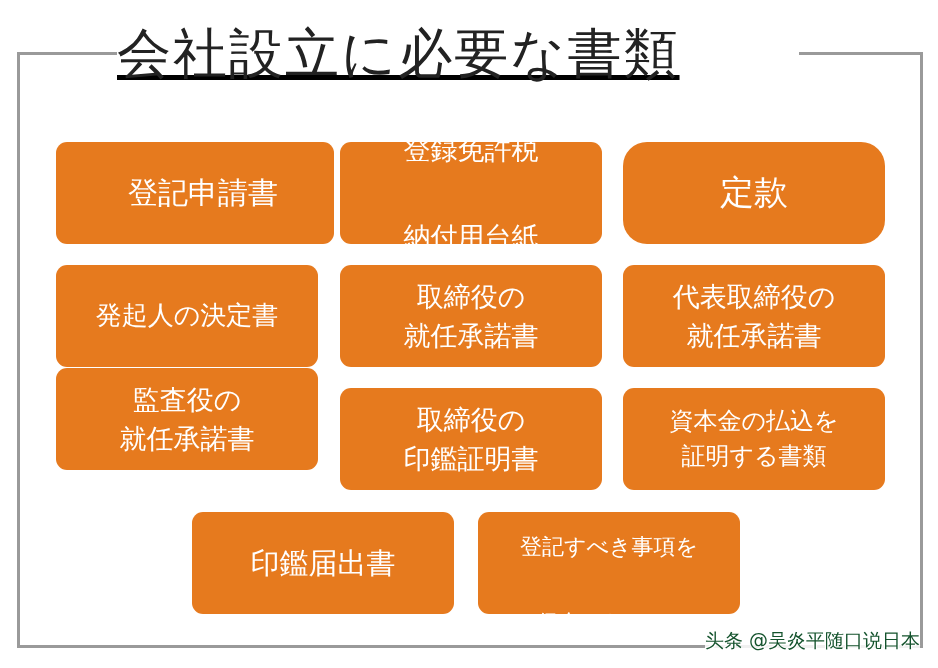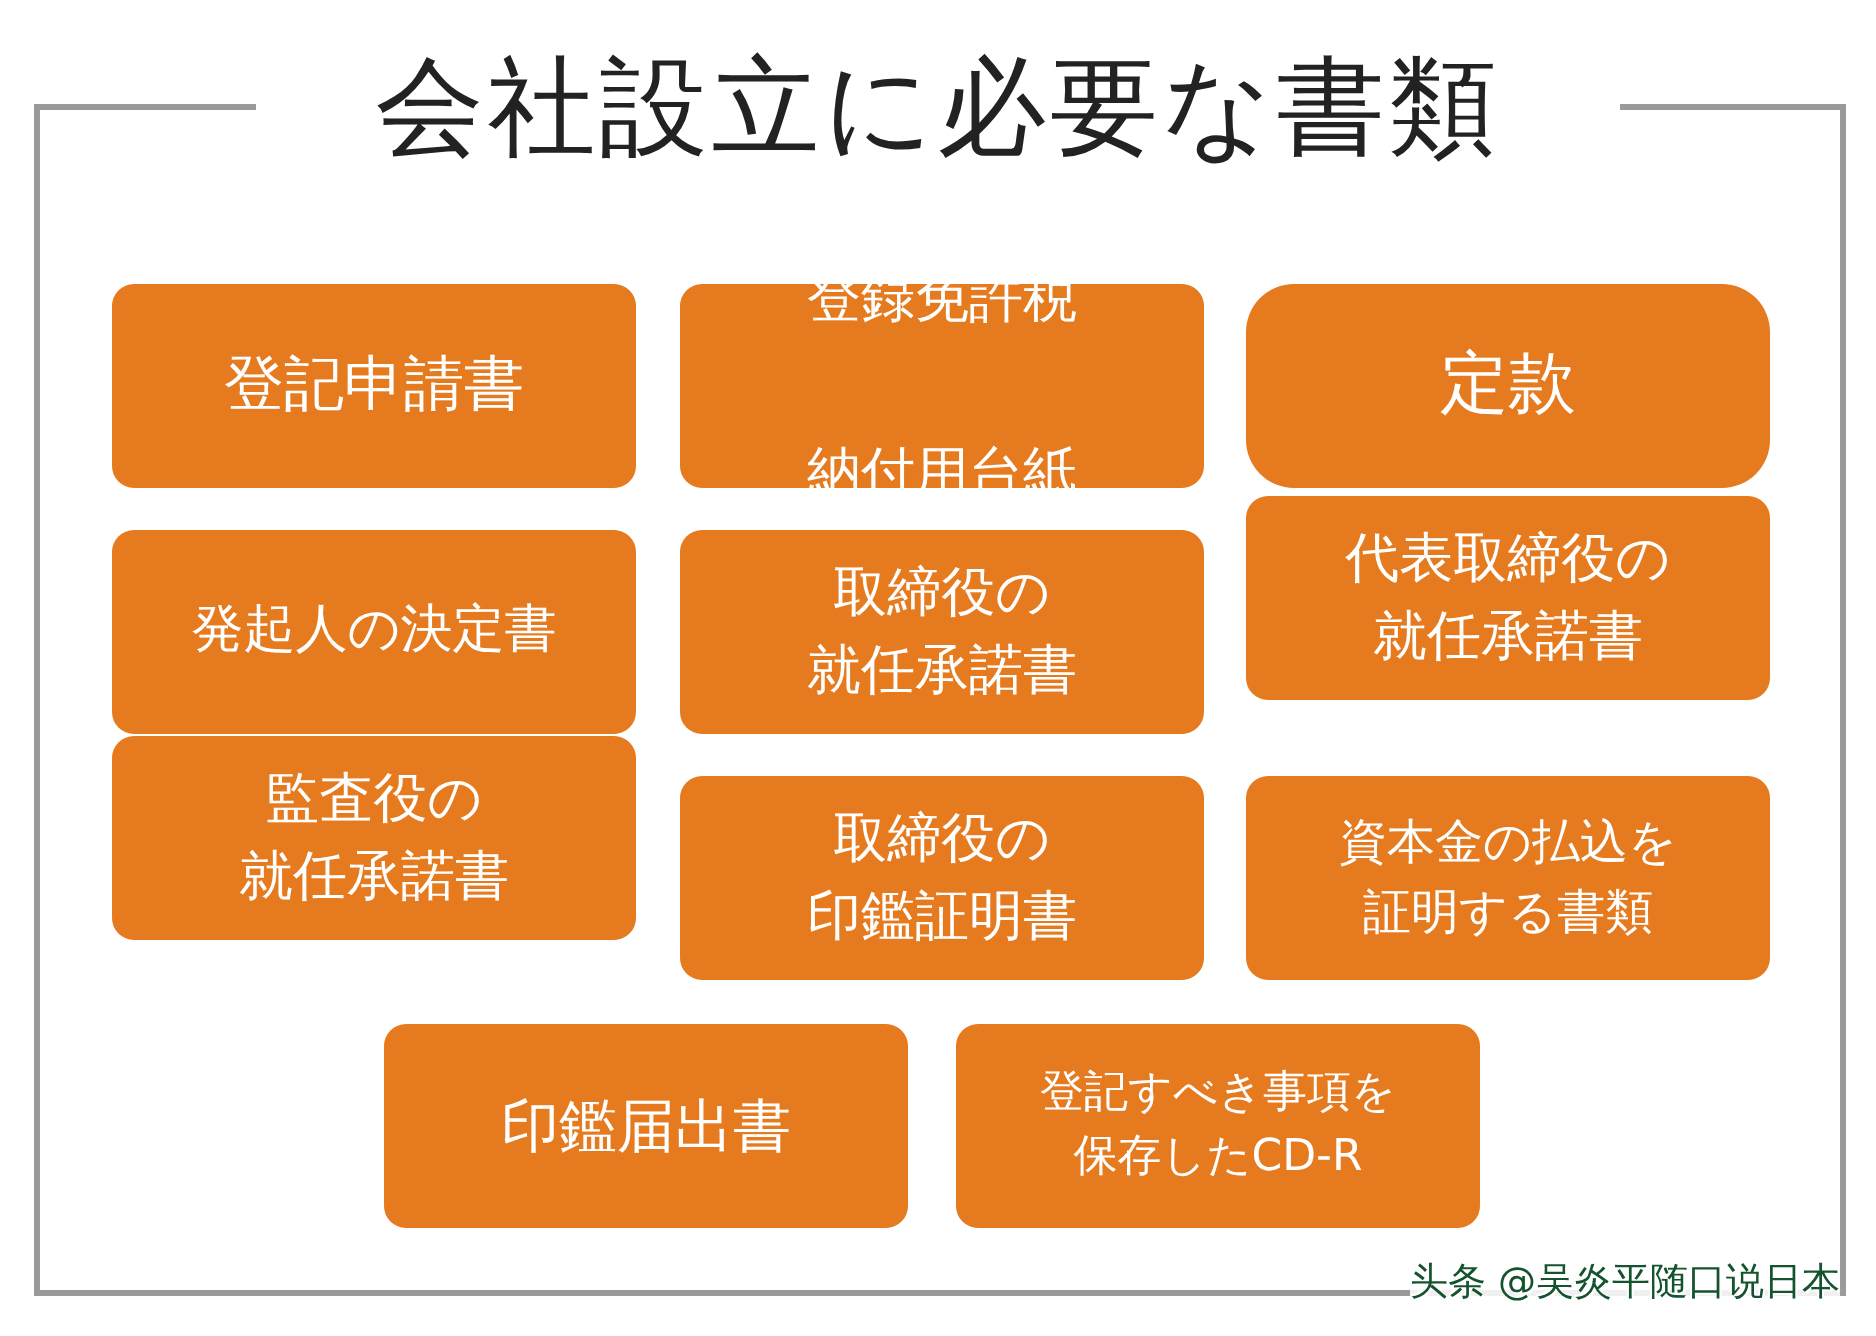--- a/index.html
+++ b/index.html
@@ -18,28 +18,28 @@
     position: absolute;
     left: 17px;
     top: 52px;
     width: 906px;
     height: 596px;
     border: 3px solid #9a9a9a;
     box-sizing: border-box;
   }
   .title-wrap {
     position: absolute;
-    left: 128px;
+    left: 117px;
     top: 14px;
     width: 682px;
     height: 80px;
     background: #ffffff;
     display: flex;
     align-items: center;
-    justify-content: center;
+    text-decoration: underline;
   }
   .title {
     font-size: 54px;
     color: #222222;
     letter-spacing: 2px;
     white-space: nowrap;
     line-height: 1;
   }
   .doc-box {
     position: absolute;
@@ -56,60 +56,60 @@
     cursor: default;
   }
   .doc-box .line {
     display: block;
     white-space: nowrap;
     line-height: 1.45;
   }
   .fs-lg { font-size: 30px; }
   .fs-md { font-size: 27px; }
   .fs-sm { font-size: 24px; }
-  .fs-xs { font-size: 22px; }
+  .fs-xs { font-size: 22px; margin-top: 44px; }
   .watermark {
     position: absolute;
     right: 18px;
     bottom: 14px;
     font-size: 19px;
     color: #14532d;
     background: rgba(255,255,255,0.85);
     text-shadow: 1px 1px 0 #ffffff, -1px -1px 0 #ffffff;
     white-space: nowrap;
   }
 </style>
 </head>
 <body>
 
 <div class="frame"></div>
 
 <div class="title-wrap">
   <div class="title">会社設立に必要な書類</div>
 </div>
 
-<div class="doc-box" style="left:56px; top:142px;">
+<div class="doc-box" style="left:56px; top:142px;padding-left:16px;">
   <span class="line fs-lg">登記申請書</span>
 </div>
 <div class="doc-box" style="left:340px; top:142px;gap:48px;">
   <span class="line fs-md">登録免許税</span>
   <span class="line fs-md">納付用台紙</span>
 </div>
 <div class="doc-box" style="left:623px; top:142px;border-radius:24px;">
   <span class="line fs-lg" style="font-size:34px;">定款</span>
 </div>
 
 <div class="doc-box" style="left:56px; top:265px;text-align:right;">
   <span class="line fs-sm" style="font-size:26px;">発起人の決定書</span>
 </div>
 <div class="doc-box" style="left:340px; top:265px;">
   <span class="line fs-md">取締役の</span>
   <span class="line fs-md">就任承諾書</span>
 </div>
-<div class="doc-box" style="left:623px; top:248px;text-align:right;">
+<div class="doc-box" style="left:623px; top:265px;text-align:right;">
   <span class="line fs-md">代表取締役の</span>
   <span class="line fs-md">就任承諾書</span>
 </div>
 
 <div class="doc-box" style="left:56px; top:368px;">
   <span class="line fs-md">監査役の</span>
   <span class="line fs-md">就任承諾書</span>
 </div>
 <div class="doc-box" style="left:340px; top:388px;">
   <span class="line fs-md">取締役の</span>

